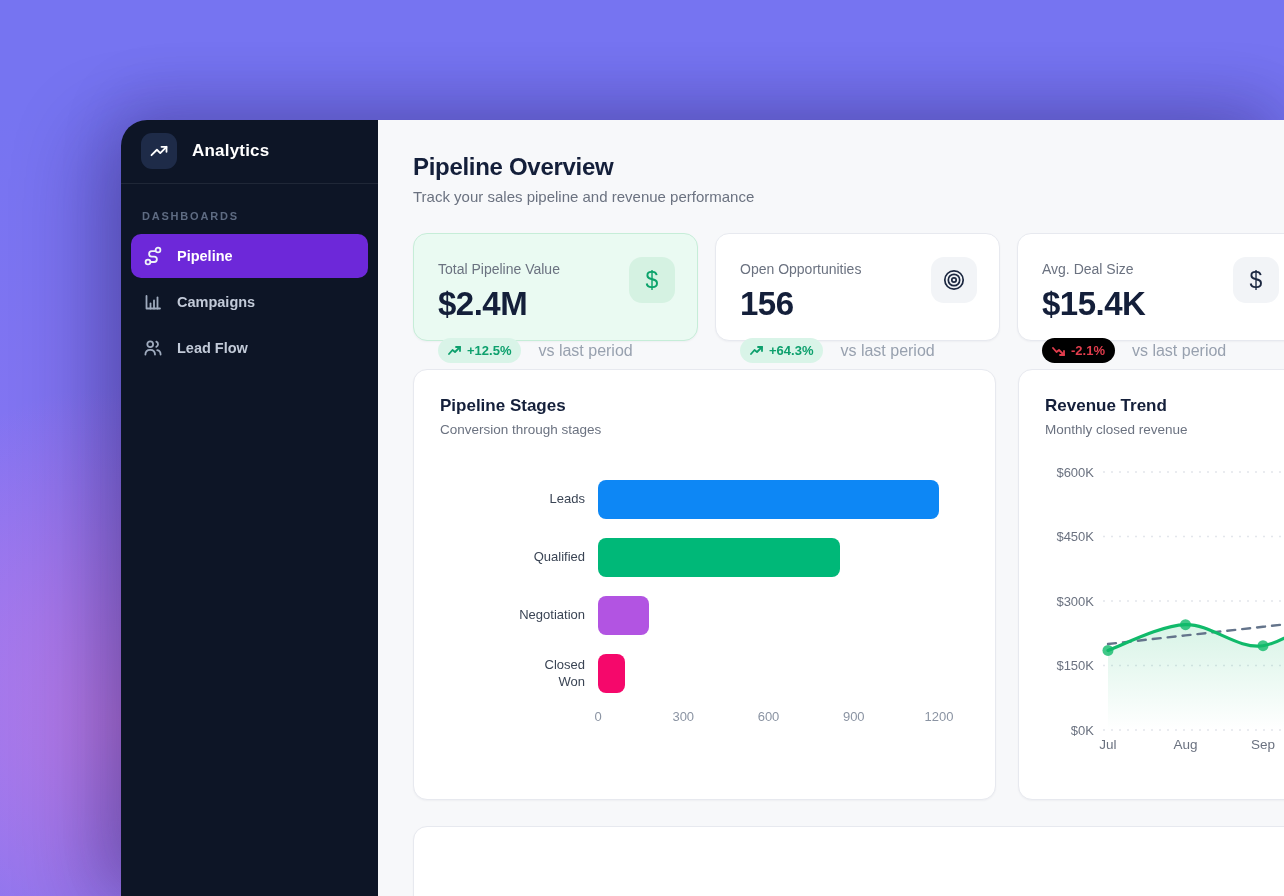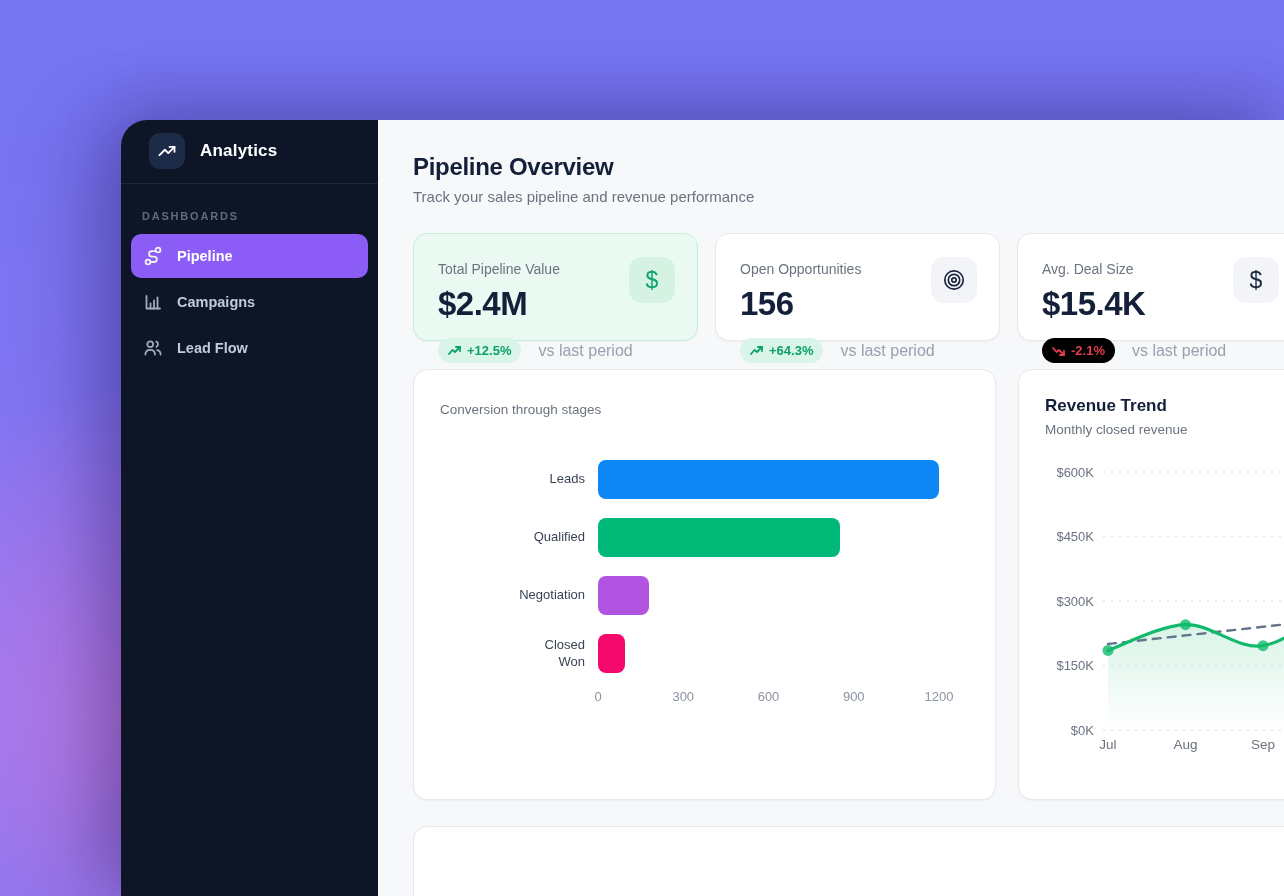--- a/index.html
+++ b/index.html
@@ -15,30 +15,30 @@
 
   
   .window {
     position:absolute; left:121px; top:120px; right:0; bottom:0;
     border-top-left-radius:26px; overflow:hidden; display:flex;
     box-shadow:-30px 10px 80px rgba(28,16,80,.30), 0 -20px 60px rgba(28,16,80,.18);
   }
 
   
   .sidebar { width:257px; flex:0 0 257px; background:#0d1526; display:flex; flex-direction:column; }
-  .logo-row { display:flex; align-items:center; gap:15px; padding:13px 20px 14px 28px; }
+  .logo-row { display:flex; align-items:center; gap:15px; padding:13px 20px 14px 20px; }
   .logo-chip { width:36px; height:36px; border-radius:11px; background:#1e2b48; display:flex; align-items:center; justify-content:center; }
   .brand { color:#fff; font-size:17px; font-weight:700; letter-spacing:.2px; }
   .side-divider { height:1px; background:rgba(255,255,255,.08); }
   .section-label { padding:26px 21px 12px 21px; font-size:11px; font-weight:700; letter-spacing:1.8px; color:#5e6b82; }
   .nav { padding:0 10px; }
   .nav-item { display:flex; align-items:center; gap:14px; padding:12px 12px; border-radius:10px;
               color:#c2cad8; font-size:14.5px; font-weight:600; margin-bottom:2px; cursor:pointer; }
   .nav-item svg { stroke:#9fabbe; flex:0 0 auto; }
-  .nav-item.active { background:#8b5cf6; color:#fff; }
+  .nav-item.active { background:#6d28d9; color:#fff; }
   .nav-item.active svg { stroke:#eef2f8; }
 
   
   .content { flex:1 1 auto; background:#f7f8fa; padding:33px 0 0 35px; position:relative; }
   h1 { font-size:24px; font-weight:800; color:#141f3a; letter-spacing:-.3px; }
   .page-sub { font-size:15px; color:#6b7280; margin-top:7px; }
 
   
   .stats-grid { margin-top:28px; display:grid; grid-template-columns:repeat(3,285px); gap:17px; }
   .stat-card { position:relative; height:108px; background:#fff; border:1px solid #e7e9ef; border-radius:14px;
@@ -199,20 +199,21 @@
             <span>-2.1%</span>
           </span>
           <span class="compare">vs last period</span>
         </div>
       </div>
     </div>
 
     <div class="charts-grid">
 
       <div class="chart-card">
+        <div class="chart-title">Pipeline Stages</div>
         <div class="chart-sub">Conversion through stages</div>
         <div class="bar-chart">
           <div id="bar-rows">
               <div class="bar-row">
                 <div class="bar-label"><span style="white-space: pre-line;">Leads</span></div>
                 <div class="bar-track">
                   <div class="bar" style="width: 100%; background: rgb(13, 135, 245);"></div>
                 </div>
               </div>
               <div class="bar-row">

